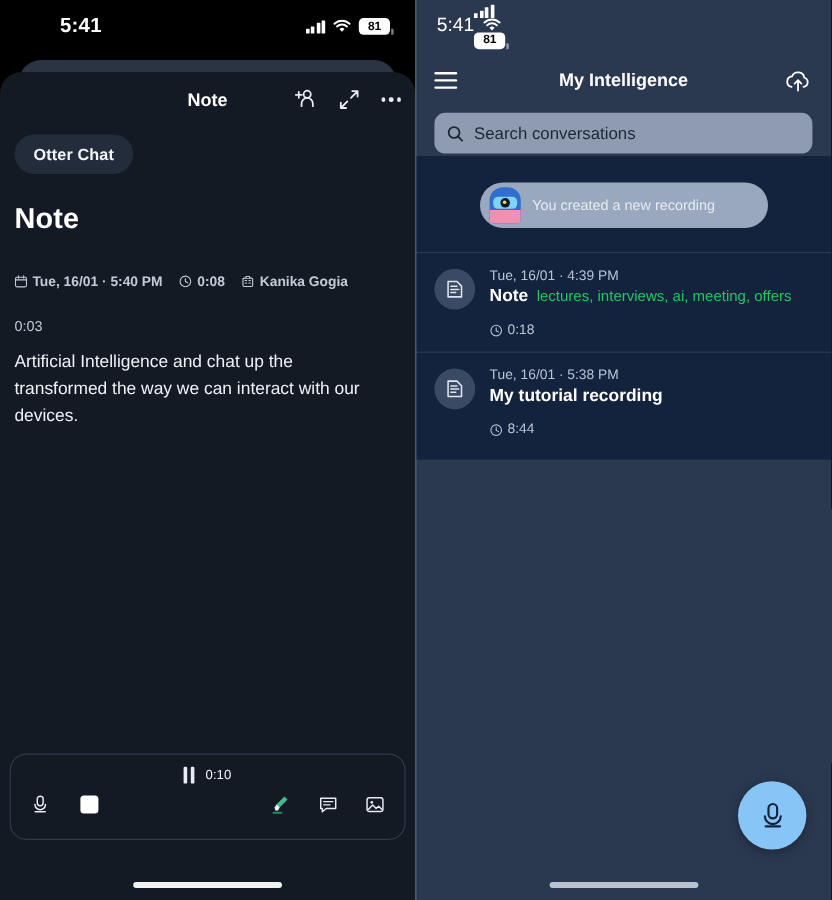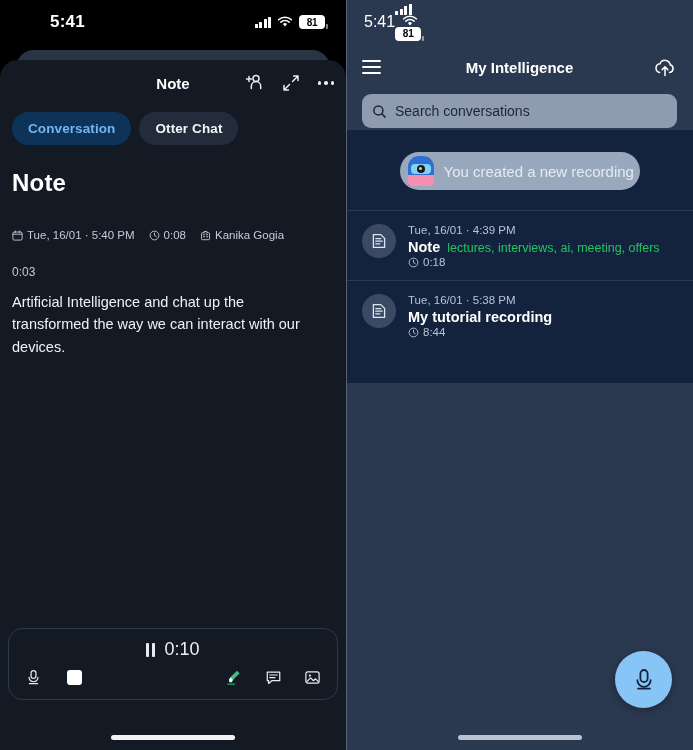--- a/index.html
+++ b/index.html
@@ -92,39 +92,39 @@
     flex: 0 0 auto;
   }
   .tab.active { background: #0e3359; color: #74b4f0; }
 
   .note-body { padding: 18px 12px 0 12px; flex: 1 1 auto; overflow: hidden; }
   .note-h1 { font-size: 24px; font-weight: bold; color: #fff; letter-spacing: .2px; }
   .meta {
     display: flex; align-items: center; gap: 14px;
     margin-top: 32px; color: #c2cbd6; font-size: 11.5px;
   }
-  .meta .mitem { display: flex; align-items: center; gap: 4px; white-space: nowrap; }
+  .meta .mitem { display: flex; align-items: flex-start; gap: 4px; white-space: nowrap; font-weight: bold; }
   .ts { margin-top: 24px; color: #c2cbd6; font-size: 12px; }
   .para {
     margin-top: 12px; color: #eef2f7; font-size: 14.5px; line-height: 1.55;
     max-width: 312px;
   }
 
   .player {
     position: absolute; left: 8px; right: 8px; bottom: 50px;
     height: 72px; border: 1px solid #2d3a4a; border-radius: 14px;
     background: #131a24;
   }
   .player .pp {
     display: flex; align-items: center; justify-content: center; gap: 9px;
     padding-top: 10px; color: #e8ecf2;
   }
   .pausebars { display: flex; gap: 3px; }
   .pausebars i { display: block; width: 3px; height: 14px; background: #e8ecf2; border-radius: 1px; }
-  .ptime { font-size: 18px; color: #eef2f7; }
+  .ptime { font-size: 11px; color: #eef2f7; }
   .player .row {
     display: flex; align-items: center; padding: 9px 16px 0 16px;
   }
   .stop-sq { width: 15px; height: 15px; background: #fff; border-radius: 3px; }
   .row-left { display: flex; align-items: center; gap: 25px; }
   .row-right { margin-left: auto; display: flex; align-items: center; gap: 22px; }
 
   .homebar {
     position: absolute; bottom: 10px; left: 50%; transform: translateX(-50%);
     width: 124px; height: 5px; border-radius: 3px; background: #f2f2f2;
@@ -170,35 +170,35 @@
     overflow: hidden;
   }
   .otter {
     width: 26px; height: 30px; position: relative; flex: 0 0 auto;
     border-radius: 11px 11px 3px 3px; overflow: hidden; background: #2f6fd0;
   }
   .otter .face { position: absolute; left: 3px; right: 3px; top: 8px; height: 10px; background: #7fd3f5; border-radius: 4px; }
   .otter .eye { position: absolute; left: 9px; top: 9px; width: 8px; height: 8px; background: #141a22; border-radius: 50%; }
   .otter .eye::after { content:''; position:absolute; left:2px; top:2px; width:3px; height:3px; background:#ffd54a; border-radius:50%; }
   .otter .body-b { position: absolute; left: 0; right: 0; bottom: 0; height: 11px; background: #f48fb1; }
-  .toast-text { color: #e4eaf2; font-size: 15px; }
+  .toast-text { color: #e4eaf2; font-size: 12px; }
 
   .conv {
     display: flex; gap: 12px; padding: 13px 16px 12px 16px;
     border-top: 1px solid #2a3a55;
   }
   .conv .doc {
     width: 34px; height: 34px; border-radius: 50%; background: #3a4a64;
     display: flex; align-items: center; justify-content: center; flex: 0 0 auto;
   }
   .conv-date { color: #b9c4d4; font-size: 11.5px; }
   .conv-titleline { margin-top: 3px; display: flex; align-items: baseline; gap: 7px; white-space: nowrap; }
   .conv-title { color: #fff; font-size: 14.5px; font-weight: bold; }
   .conv-tags { color: #22c55e; font-size: 12.5px; }
-  .conv-dur { margin-top: 1px; display: flex; align-items: center; gap: 4px; color: #b9c4d4; font-size: 11.5px; }
+  .conv-dur { margin-top: 14px; display: flex; align-items: center; gap: 4px; color: #b9c4d4; font-size: 11.5px; }
 
   .fab {
     position: absolute; right: 21px; bottom: 42px;
     width: 57px; height: 57px; border-radius: 50%;
     background: #86c5f5; display: flex; align-items: center; justify-content: center;
     box-shadow: 0 2px 10px rgba(0,0,0,.35);
   }
   .r-homebar {
     position: absolute; bottom: 10px; left: 50%; transform: translateX(-50%);
     width: 124px; height: 5px; border-radius: 3px; background: #b8c2d1;
@@ -260,21 +260,20 @@
           </span>
           <span class="dots">
               <i></i>
               <i></i>
               <i></i>
             </span>
         </div>
       </div>
 
       <div class="tabs">
-        <div class="tab active">Conversation</div>
         <div class="tab">Otter Chat</div>
 
       </div>
 
       <div class="note-body">
         <div class="note-h1">Note</div>
 
         <div class="meta">
           <span class="mitem">
             <span class="ico">

